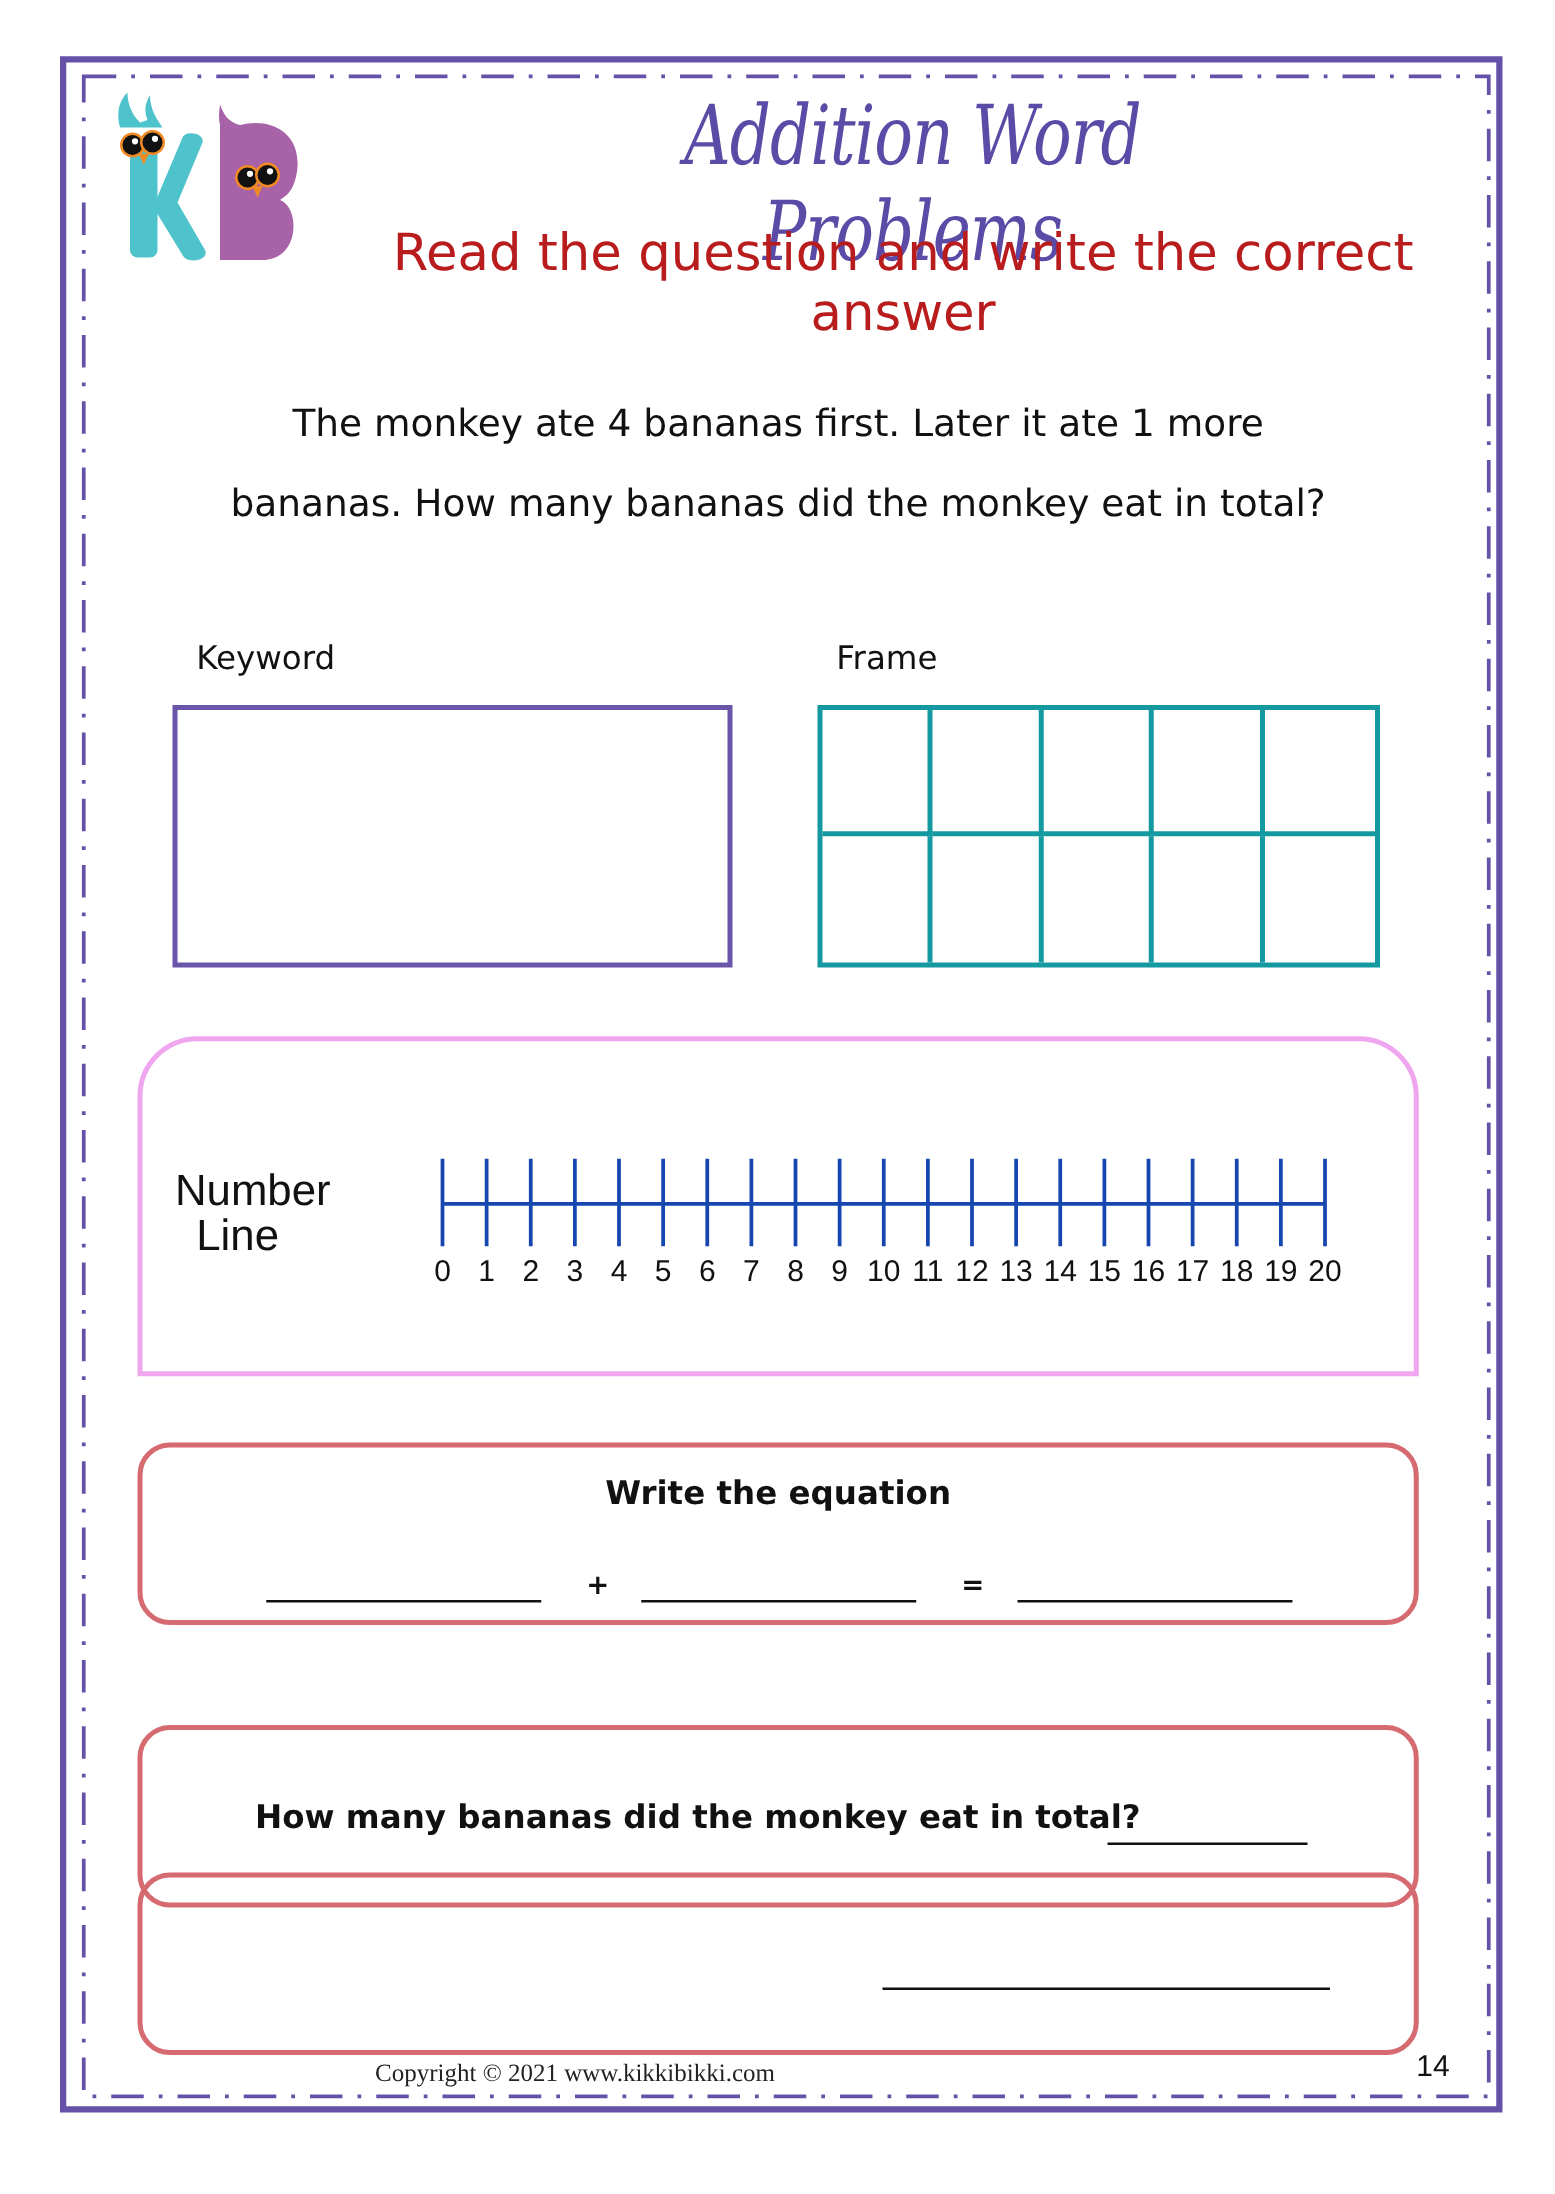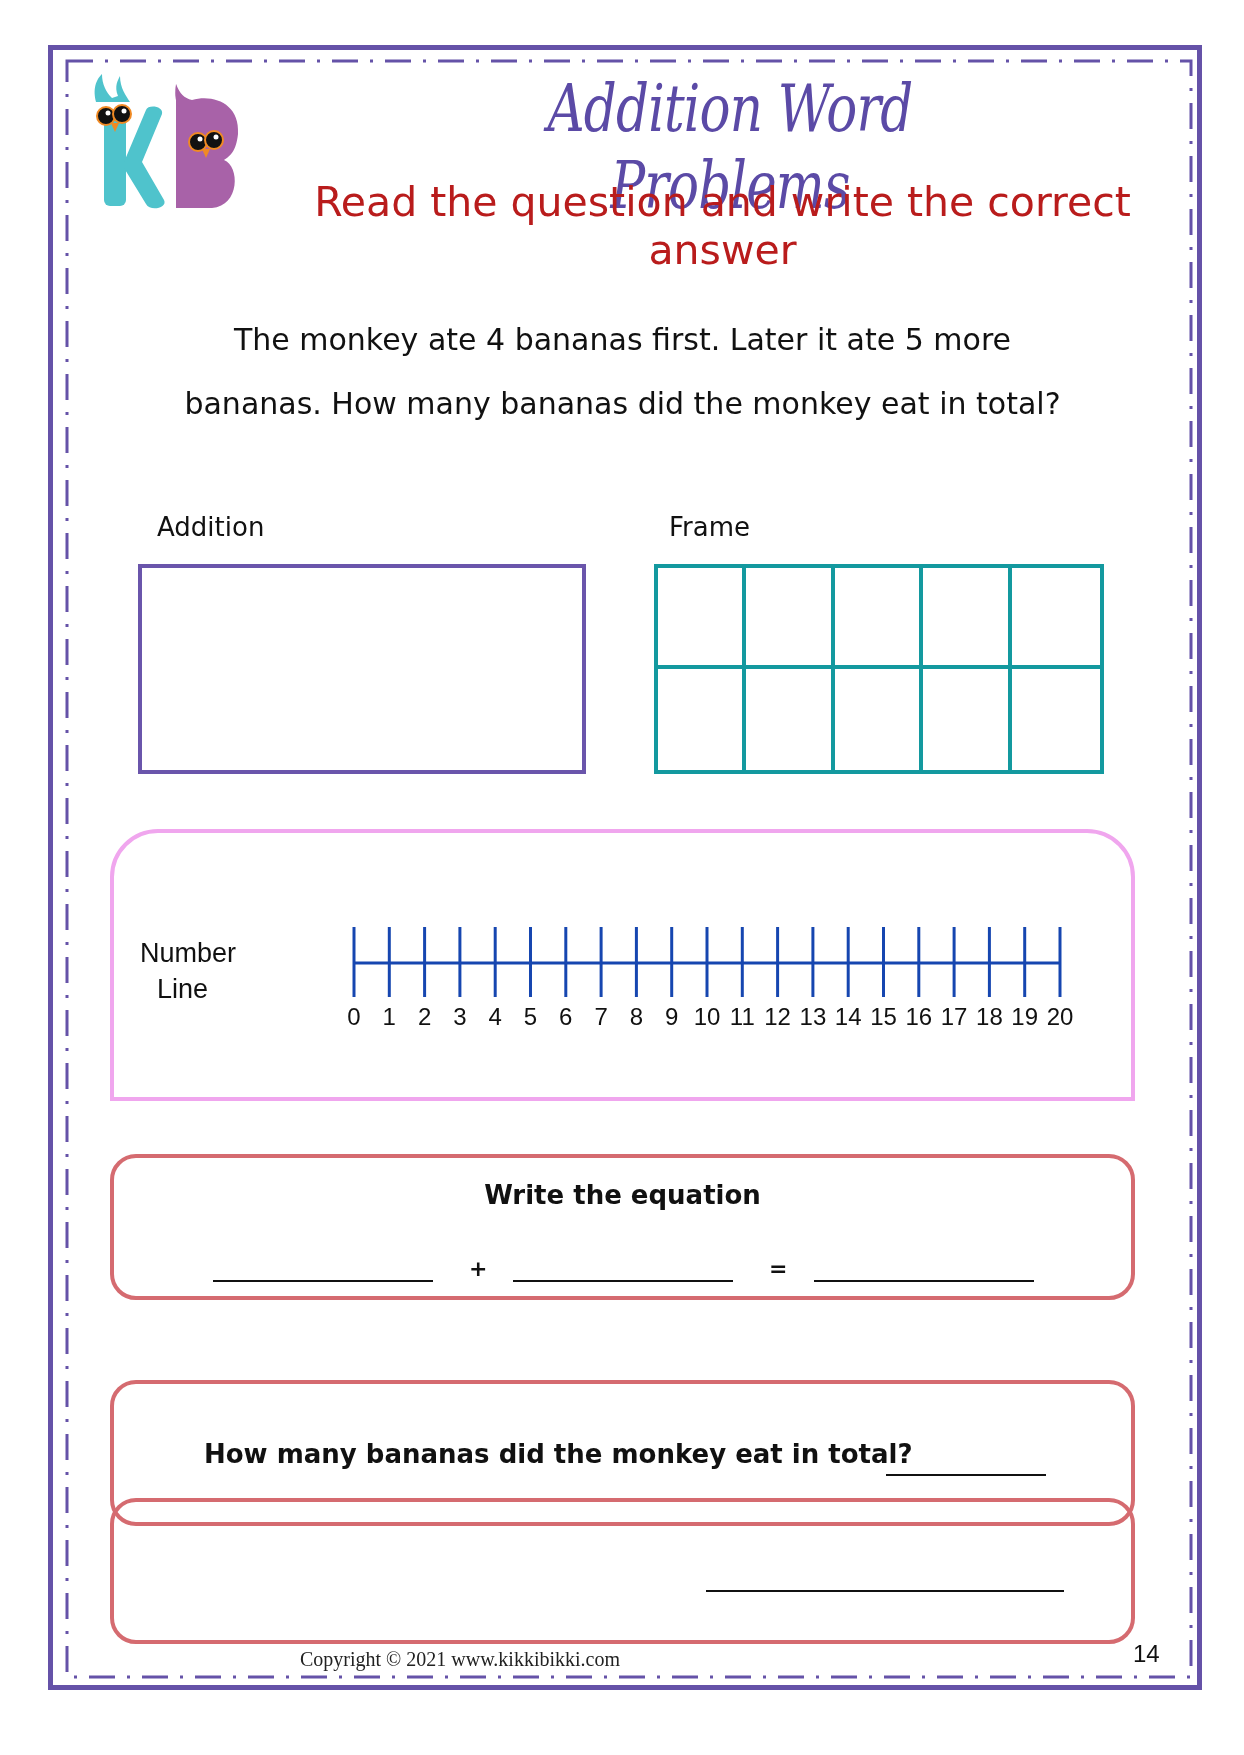--- a/index.html
+++ b/index.html
@@ -23,21 +23,21 @@
   #keyword-box { left: 138px; top: 564px; width: 448px; height: 210px;
                  border: 4px solid #6a55ab; box-sizing: border-box; }
   #ten-frame { left: 654px; top: 564px; width: 450px; height: 210px;
                border: 4px solid #13999f; box-sizing: border-box;
                display: grid; grid-template-columns: repeat(5, 1fr); grid-template-rows: 1fr 1fr; }
   .cell { border-right: 4px solid #13999f; border-bottom: 4px solid #13999f; }
   .cell.last-col { border-right: none; }
   .cell.last-row { border-bottom: none; }
   #numberline-panel { left: 110px; top: 829px; width: 1025px; height: 272px;
                       border: 4px solid #f0a6ee; border-radius: 48px 48px 0 0; box-sizing: border-box; }
-  #nl-label { left: 140px; top: 935px; font-size: 27px; line-height: 36px; font-family: "Liberation Sans", sans-serif; }
+  #nl-label { left: 140px; top: 935px; font-size: 35px; line-height: 36px; font-family: "Liberation Sans", sans-serif; }
   #nl-label span { display: block; }
   #nl-label span.second { padding-left: 17px; }
   #numberline-svg { left: 330px; top: 915px; width: 780px; height: 120px; }
   .tick-label { font-family: "Liberation Sans", sans-serif; font-size: 24px; fill: #111; }
   .red-box { left: 110px; width: 1025px; border: 4px solid #d56b70; border-radius: 26px; box-sizing: border-box; font-weight: bold; }
   #equation-box { top: 1154px; height: 146px; }
   #answer-box { top: 1380px; height: 146px; }
   #keyword-write-box { top: 1498px; height: 146px; }
   .box-text { font-size: 26px; color: #111; white-space: nowrap; }
   #eq-title { left: 0; right: 0; top: 22px; text-align: center; }
@@ -76,25 +76,25 @@
     <circle cx="116" cy="65" r="2.5" fill="#fff"></circle>
       <circle cx="132" cy="63" r="2.5" fill="#fff"></circle>
     <path d="M118 75 L126 75 L122 84 Z" fill="#f08a24"></path>
   </g>
 </svg>
 
 <div id="title" class="abs">Addition Word Problems</div>
 <div id="subtitle" class="abs">Read the question and write the correct answer</div>
 
 <div id="question" class="abs">
-  <div>The monkey ate 4 bananas first. Later it ate 5 more</div>
+  <div>The monkey ate 4 bananas first. Later it ate 1 more</div>
   <div>bananas. How many bananas did the monkey eat in total?</div>
 </div>
 
-<div id="keyword-label" class="abs label">Addition</div>
+<div id="keyword-label" class="abs label">Keyword</div>
 <div id="frame-label" class="abs label">Frame</div>
 
 <div id="keyword-box" class="abs"></div>
 
 <div id="ten-frame" class="abs">
     <div class="cell"></div>
     <div class="cell"></div>
     <div class="cell"></div>
     <div class="cell"></div>
     <div class="cell last-col"></div>

